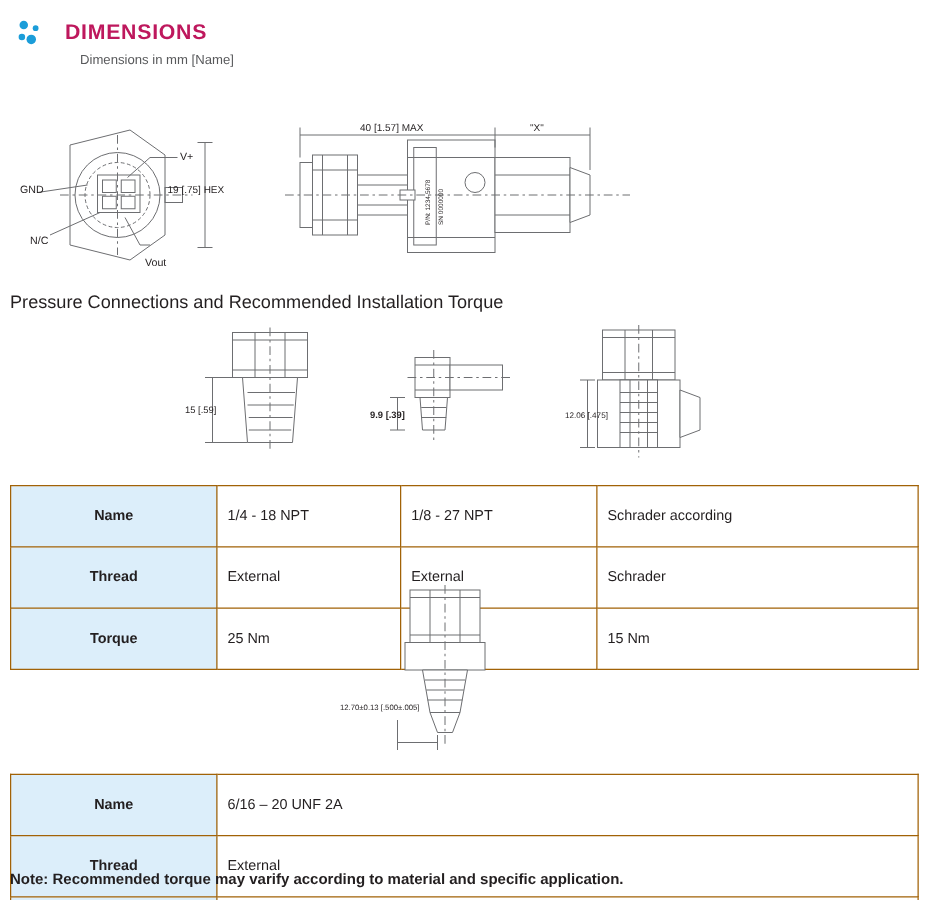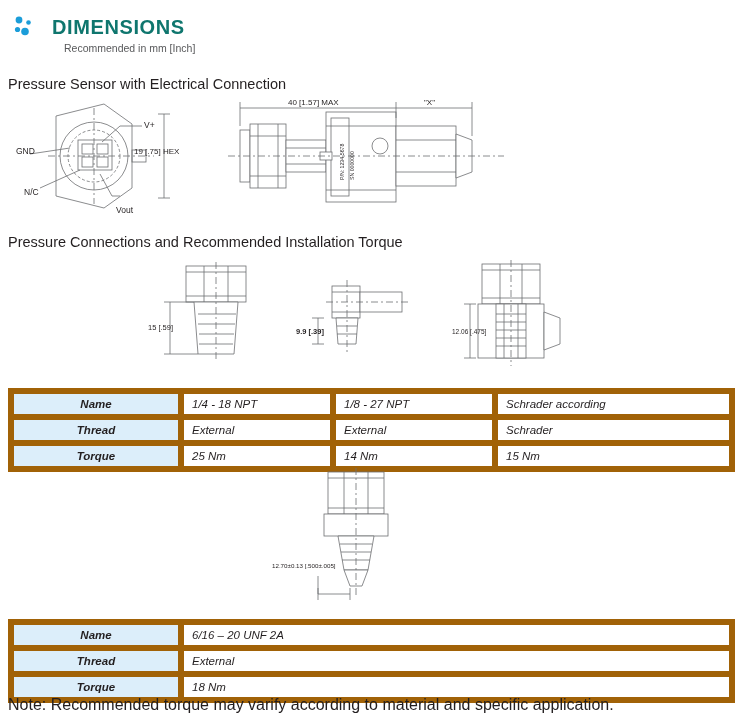--- a/index.html
+++ b/index.html
@@ -33,24 +33,24 @@
     position: absolute;
     left: 2px;
     top: 4px;
     width: 30px;
     height: 30px;
   }
   .header-title {
     position: absolute;
     left: 44px;
     top: 8px;
-    font-size: 20px;
+    font-size: 17px;
     font-weight: bold;
     letter-spacing: 0.6px;
-    color: #0f766e;
+    color: #be185d;
   }
   .header-sub {
     position: absolute;
     left: 56px;
     top: 34px;
     font-size: 10.5px;
     color: #58595b;
   }
 
   
@@ -69,44 +69,44 @@
   }
 
   
   table.spec {
     position: absolute;
     border-collapse: collapse;
     font-size: 11.5px;
     table-layout: fixed;
   }
   table.spec td {
-    border: 6px solid #a16207;
+    border: 1px solid #a16207;
     height: 20px;
-    padding: 0 8px;
+    padding: 14px 8px;
     vertical-align: middle;
     color: #231f20;
-    font-style: italic;
   }
   table.spec td.rowhead {
     background: #dceefa;
     font-weight: bold;
     text-align: center;
     width: 148px;
   }
   #table1 { left: 8px; top: 388px; width: 727px; }
   #table1 td.c1 { width: 130px; margin-top: 36px; }
   #table1 td.c2 { width: 140px; margin-top: 36px; }
   #table2 { left: 8px; top: 619px; width: 727px; }
 
   .note {
     position: absolute;
     left: 8px;
     top: 696px;
-    font-size: 16px;
+    font-size: 12px;
     color: #231f20;
+    font-weight: bold;
   }
 
   
   .dl { stroke: #6d6e71; fill: none; }
   .dt { font-family: "Liberation Sans", sans-serif; fill: #231f20; }
 </style>
 </head>
 <body>
 
 <div class="page">
@@ -114,24 +114,23 @@
   <div class="header">
     <div class="header-icon">
       <svg width="30" height="30" viewBox="0 0 30 30">
         <circle cx="9" cy="8" r="3.4" fill="#1b9dd9"></circle>
         <circle cx="18.5" cy="10.5" r="2.3" fill="#1b9dd9"></circle>
         <circle cx="7.5" cy="17.5" r="2.6" fill="#1b9dd9"></circle>
         <circle cx="15" cy="19.5" r="3.8" fill="#1b9dd9"></circle>
       </svg>
     </div>
     <div class="header-title">DIMENSIONS</div>
-    <div class="header-sub">Recommended in mm [Inch]</div>
-  </div>
-
-  <div class="section-title" id="sec1-title">Pressure Sensor with Electrical Connection</div>
+    <div class="header-sub">Dimensions in mm [Name]</div>
+  </div>
+
 
   <div class="fig" style="left:8px; top:96px; width:200px; height:125px;">
     <svg width="200" height="125" viewBox="0 0 200 125">
       <g class="dl" stroke-width="0.8">
 
         <path d="M48 20 L96 8 L124 28 L124 92 L96 112 L48 100 Z" fill="#ffffff"></path>
 
         <ellipse cx="86" cy="60" rx="34" ry="34"></ellipse>
         <ellipse cx="86" cy="60" rx="26" ry="26" stroke-dasharray="3 2"></ellipse>
 

